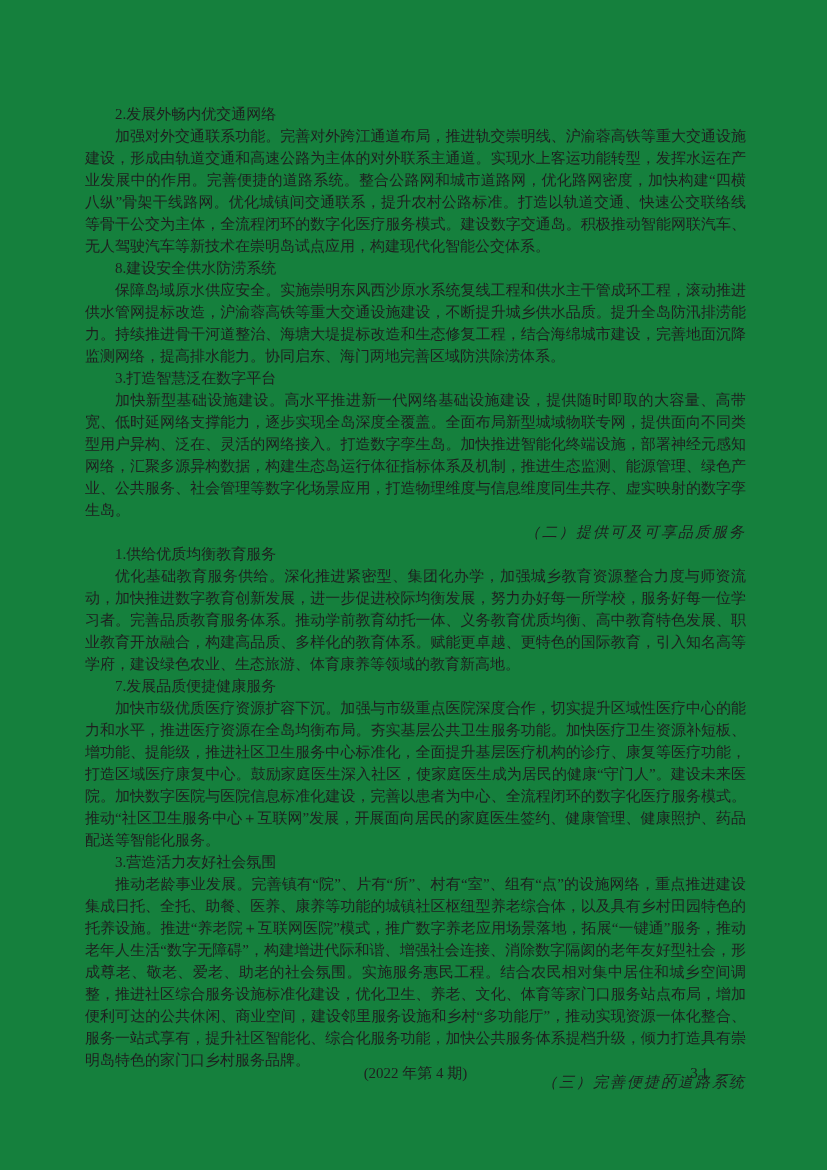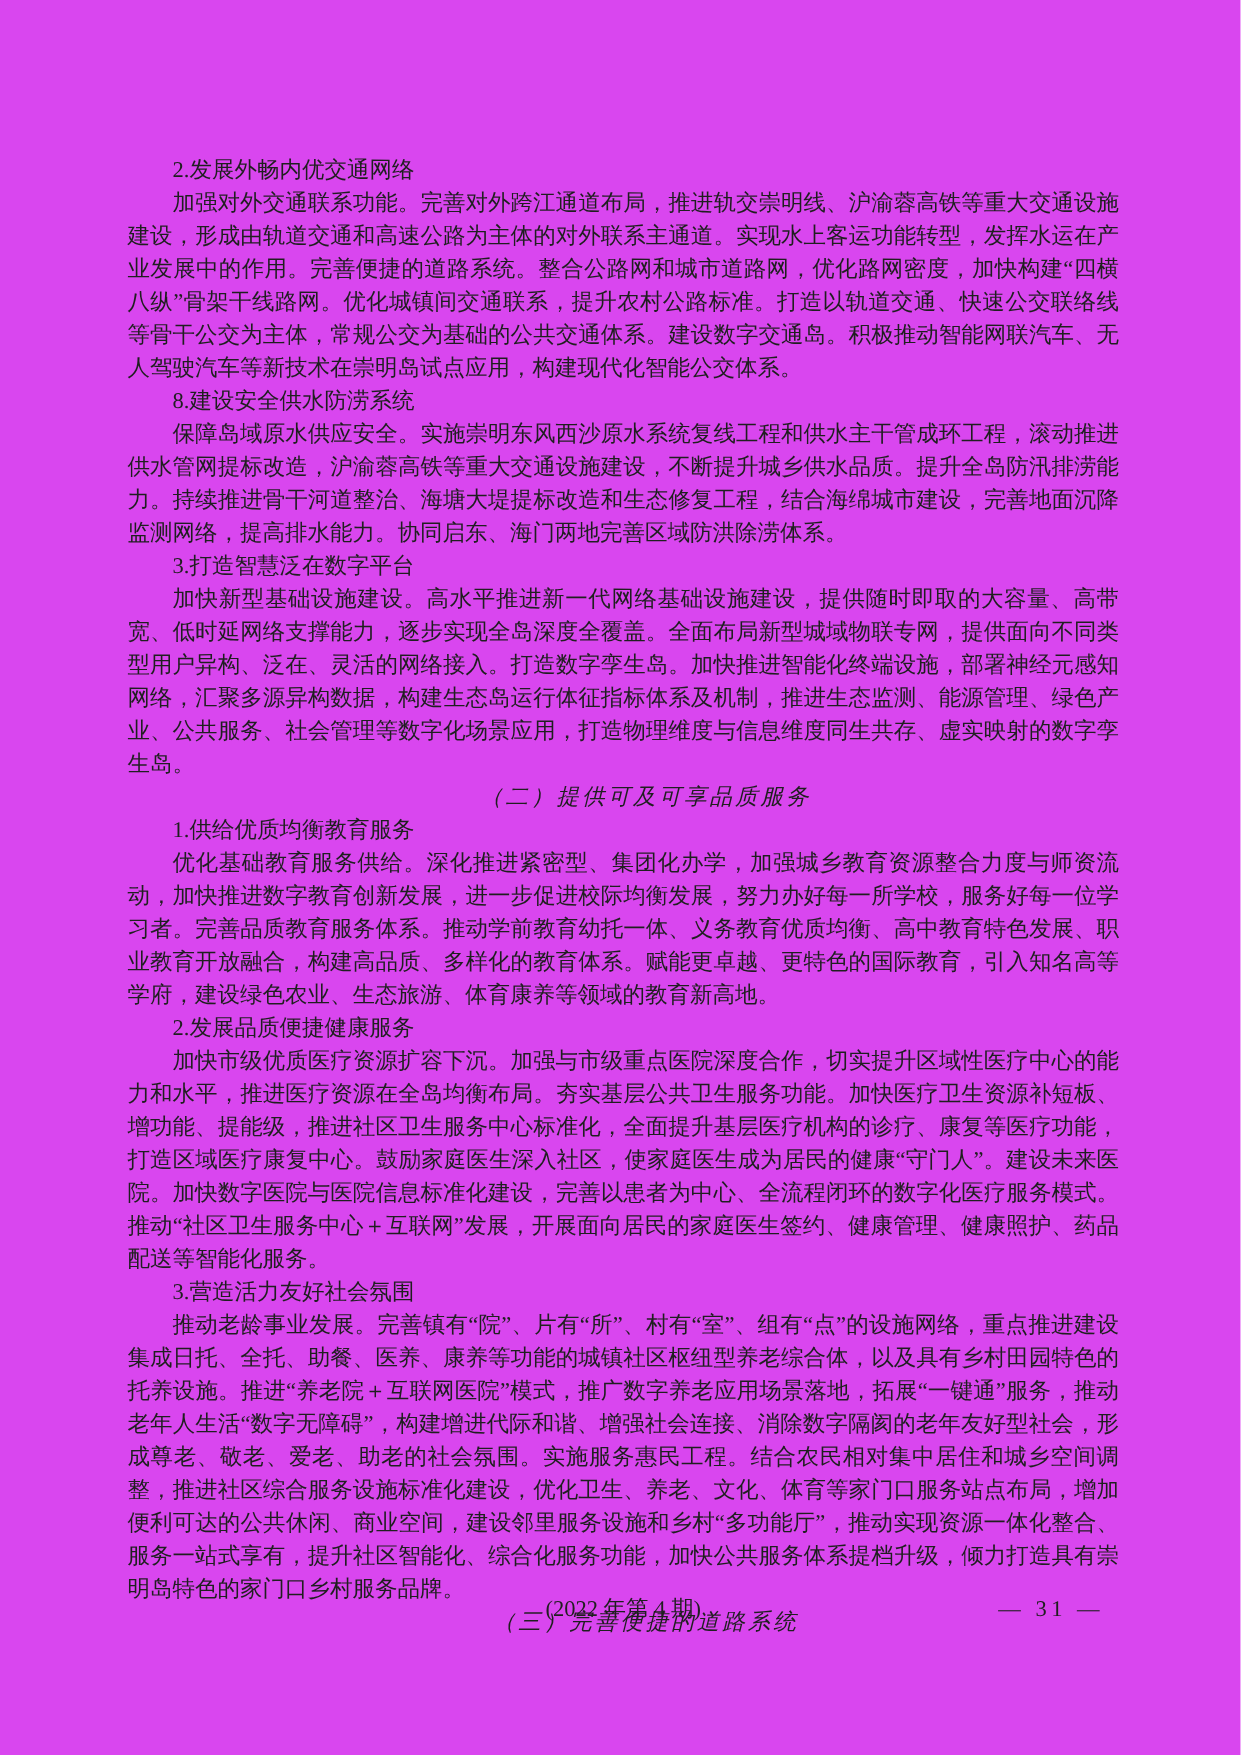--- a/index.html
+++ b/index.html
@@ -1,20 +1,20 @@
 <!DOCTYPE html>
 <html lang="zh"><head>
 <meta charset="utf-8">
 <style>
   html, body { margin: 0; padding: 0; background: #ffffff; }
   .page {
     position: relative;
     width: 827px;
     height: 1170px;
-    background: #d946ef;
+    background: #15803d;
     overflow: hidden;
     font-family: "Liberation Serif", "DejaVu Serif", serif;
     color: #1f1f1f;
   }
   .content {
     position: absolute;
     left: 85px;
     top: 103px;
     width: 661px;
   }
@@ -28,21 +28,21 @@
   .para {
     text-align: justify;
     text-justify: inter-character;
     overflow-wrap: break-word;
     line-break: strict;
   }
   .h-num { text-align: left; }
   .h-kai {
     font-style: italic;
     letter-spacing: 2px;
-    text-align: center;
+    text-align: right;
   }
   .footer {
     position: absolute;
     left: 85px;
     top: 1062px;
     width: 661px;
     height: 22px;
     font-size: 15px;
     line-height: 22px;
     color: #1f1f1f;
@@ -60,29 +60,29 @@
     letter-spacing: 3px;
     white-space: nowrap;
   }
 </style>
 </head>
 <body>
 
 <div class="page">
   <main class="content">
     <p class="h-num">2.发展外畅内优交通网络</p>
-    <p class="para">加强对外交通联系功能。完善对外跨江通道布局，推进轨交崇明线、沪渝蓉高铁等重大交通设施建设，形成由轨道交通和高速公路为主体的对外联系主通道。实现水上客运功能转型，发挥水运在产业发展中的作用。完善便捷的道路系统。整合公路网和城市道路网，优化路网密度，加快构建“四横八纵”骨架干线路网。优化城镇间交通联系，提升农村公路标准。打造以轨道交通、快速公交联络线等骨干公交为主体，常规公交为基础的公共交通体系。建设数字交通岛。积极推动智能网联汽车、无人驾驶汽车等新技术在崇明岛试点应用，构建现代化智能公交体系。</p>
+    <p class="para">加强对外交通联系功能。完善对外跨江通道布局，推进轨交崇明线、沪渝蓉高铁等重大交通设施建设，形成由轨道交通和高速公路为主体的对外联系主通道。实现水上客运功能转型，发挥水运在产业发展中的作用。完善便捷的道路系统。整合公路网和城市道路网，优化路网密度，加快构建“四横八纵”骨架干线路网。优化城镇间交通联系，提升农村公路标准。打造以轨道交通、快速公交联络线等骨干公交为主体，全流程闭环的数字化医疗服务模式。建设数字交通岛。积极推动智能网联汽车、无人驾驶汽车等新技术在崇明岛试点应用，构建现代化智能公交体系。</p>
     <p class="h-num">8.建设安全供水防涝系统</p>
     <p class="para">保障岛域原水供应安全。实施崇明东风西沙原水系统复线工程和供水主干管成环工程，滚动推进供水管网提标改造，沪渝蓉高铁等重大交通设施建设，不断提升城乡供水品质。提升全岛防汛排涝能力。持续推进骨干河道整治、海塘大堤提标改造和生态修复工程，结合海绵城市建设，完善地面沉降监测网络，提高排水能力。协同启东、海门两地完善区域防洪除涝体系。</p>
     <p class="h-num">3.打造智慧泛在数字平台</p>
     <p class="para">加快新型基础设施建设。高水平推进新一代网络基础设施建设，提供随时即取的大容量、高带宽、低时延网络支撑能力，逐步实现全岛深度全覆盖。全面布局新型城域物联专网，提供面向不同类型用户异构、泛在、灵活的网络接入。打造数字孪生岛。加快推进智能化终端设施，部署神经元感知网络，汇聚多源异构数据，构建生态岛运行体征指标体系及机制，推进生态监测、能源管理、绿色产业、公共服务、社会管理等数字化场景应用，打造物理维度与信息维度同生共存、虚实映射的数字孪生岛。</p>
     <p class="h-kai">（二）提供可及可享品质服务</p>
     <p class="h-num">1.供给优质均衡教育服务</p>
     <p class="para">优化基础教育服务供给。深化推进紧密型、集团化办学，加强城乡教育资源整合力度与师资流动，加快推进数字教育创新发展，进一步促进校际均衡发展，努力办好每一所学校，服务好每一位学习者。完善品质教育服务体系。推动学前教育幼托一体、义务教育优质均衡、高中教育特色发展、职业教育开放融合，构建高品质、多样化的教育体系。赋能更卓越、更特色的国际教育，引入知名高等学府，建设绿色农业、生态旅游、体育康养等领域的教育新高地。</p>
-    <p class="h-num">2.发展品质便捷健康服务</p>
+    <p class="h-num">7.发展品质便捷健康服务</p>
     <p class="para">加快市级优质医疗资源扩容下沉。加强与市级重点医院深度合作，切实提升区域性医疗中心的能力和水平，推进医疗资源在全岛均衡布局。夯实基层公共卫生服务功能。加快医疗卫生资源补短板、增功能、提能级，推进社区卫生服务中心标准化，全面提升基层医疗机构的诊疗、康复等医疗功能，打造区域医疗康复中心。鼓励家庭医生深入社区，使家庭医生成为居民的健康“守门人”。建设未来医院。加快数字医院与医院信息标准化建设，完善以患者为中心、全流程闭环的数字化医疗服务模式。推动“社区卫生服务中心＋互联网”发展，开展面向居民的家庭医生签约、健康管理、健康照护、药品配送等智能化服务。</p>
     <p class="h-num">3.营造活力友好社会氛围</p>
     <p class="para">推动老龄事业发展。完善镇有“院”、片有“所”、村有“室”、组有“点”的设施网络，重点推进建设集成日托、全托、助餐、医养、康养等功能的城镇社区枢纽型养老综合体，以及具有乡村田园特色的托养设施。推进“养老院＋互联网医院”模式，推广数字养老应用场景落地，拓展“一键通”服务，推动老年人生活“数字无障碍”，构建增进代际和谐、增强社会连接、消除数字隔阂的老年友好型社会，形成尊老、敬老、爱老、助老的社会氛围。实施服务惠民工程。结合农民相对集中居住和城乡空间调整，推进社区综合服务设施标准化建设，优化卫生、养老、文化、体育等家门口服务站点布局，增加便利可达的公共休闲、商业空间，建设邻里服务设施和乡村“多功能厅”，推动实现资源一体化整合、服务一站式享有，提升社区智能化、综合化服务功能，加快公共服务体系提档升级，倾力打造具有崇明岛特色的家门口乡村服务品牌。</p>
     <p class="h-kai">（三）完善便捷的道路系统</p>
   </main>
 
   <footer class="footer">
     <span class="issue">(2022 年第 4 期)</span>
     <span class="pageno">— 31 —</span>
   </footer>

